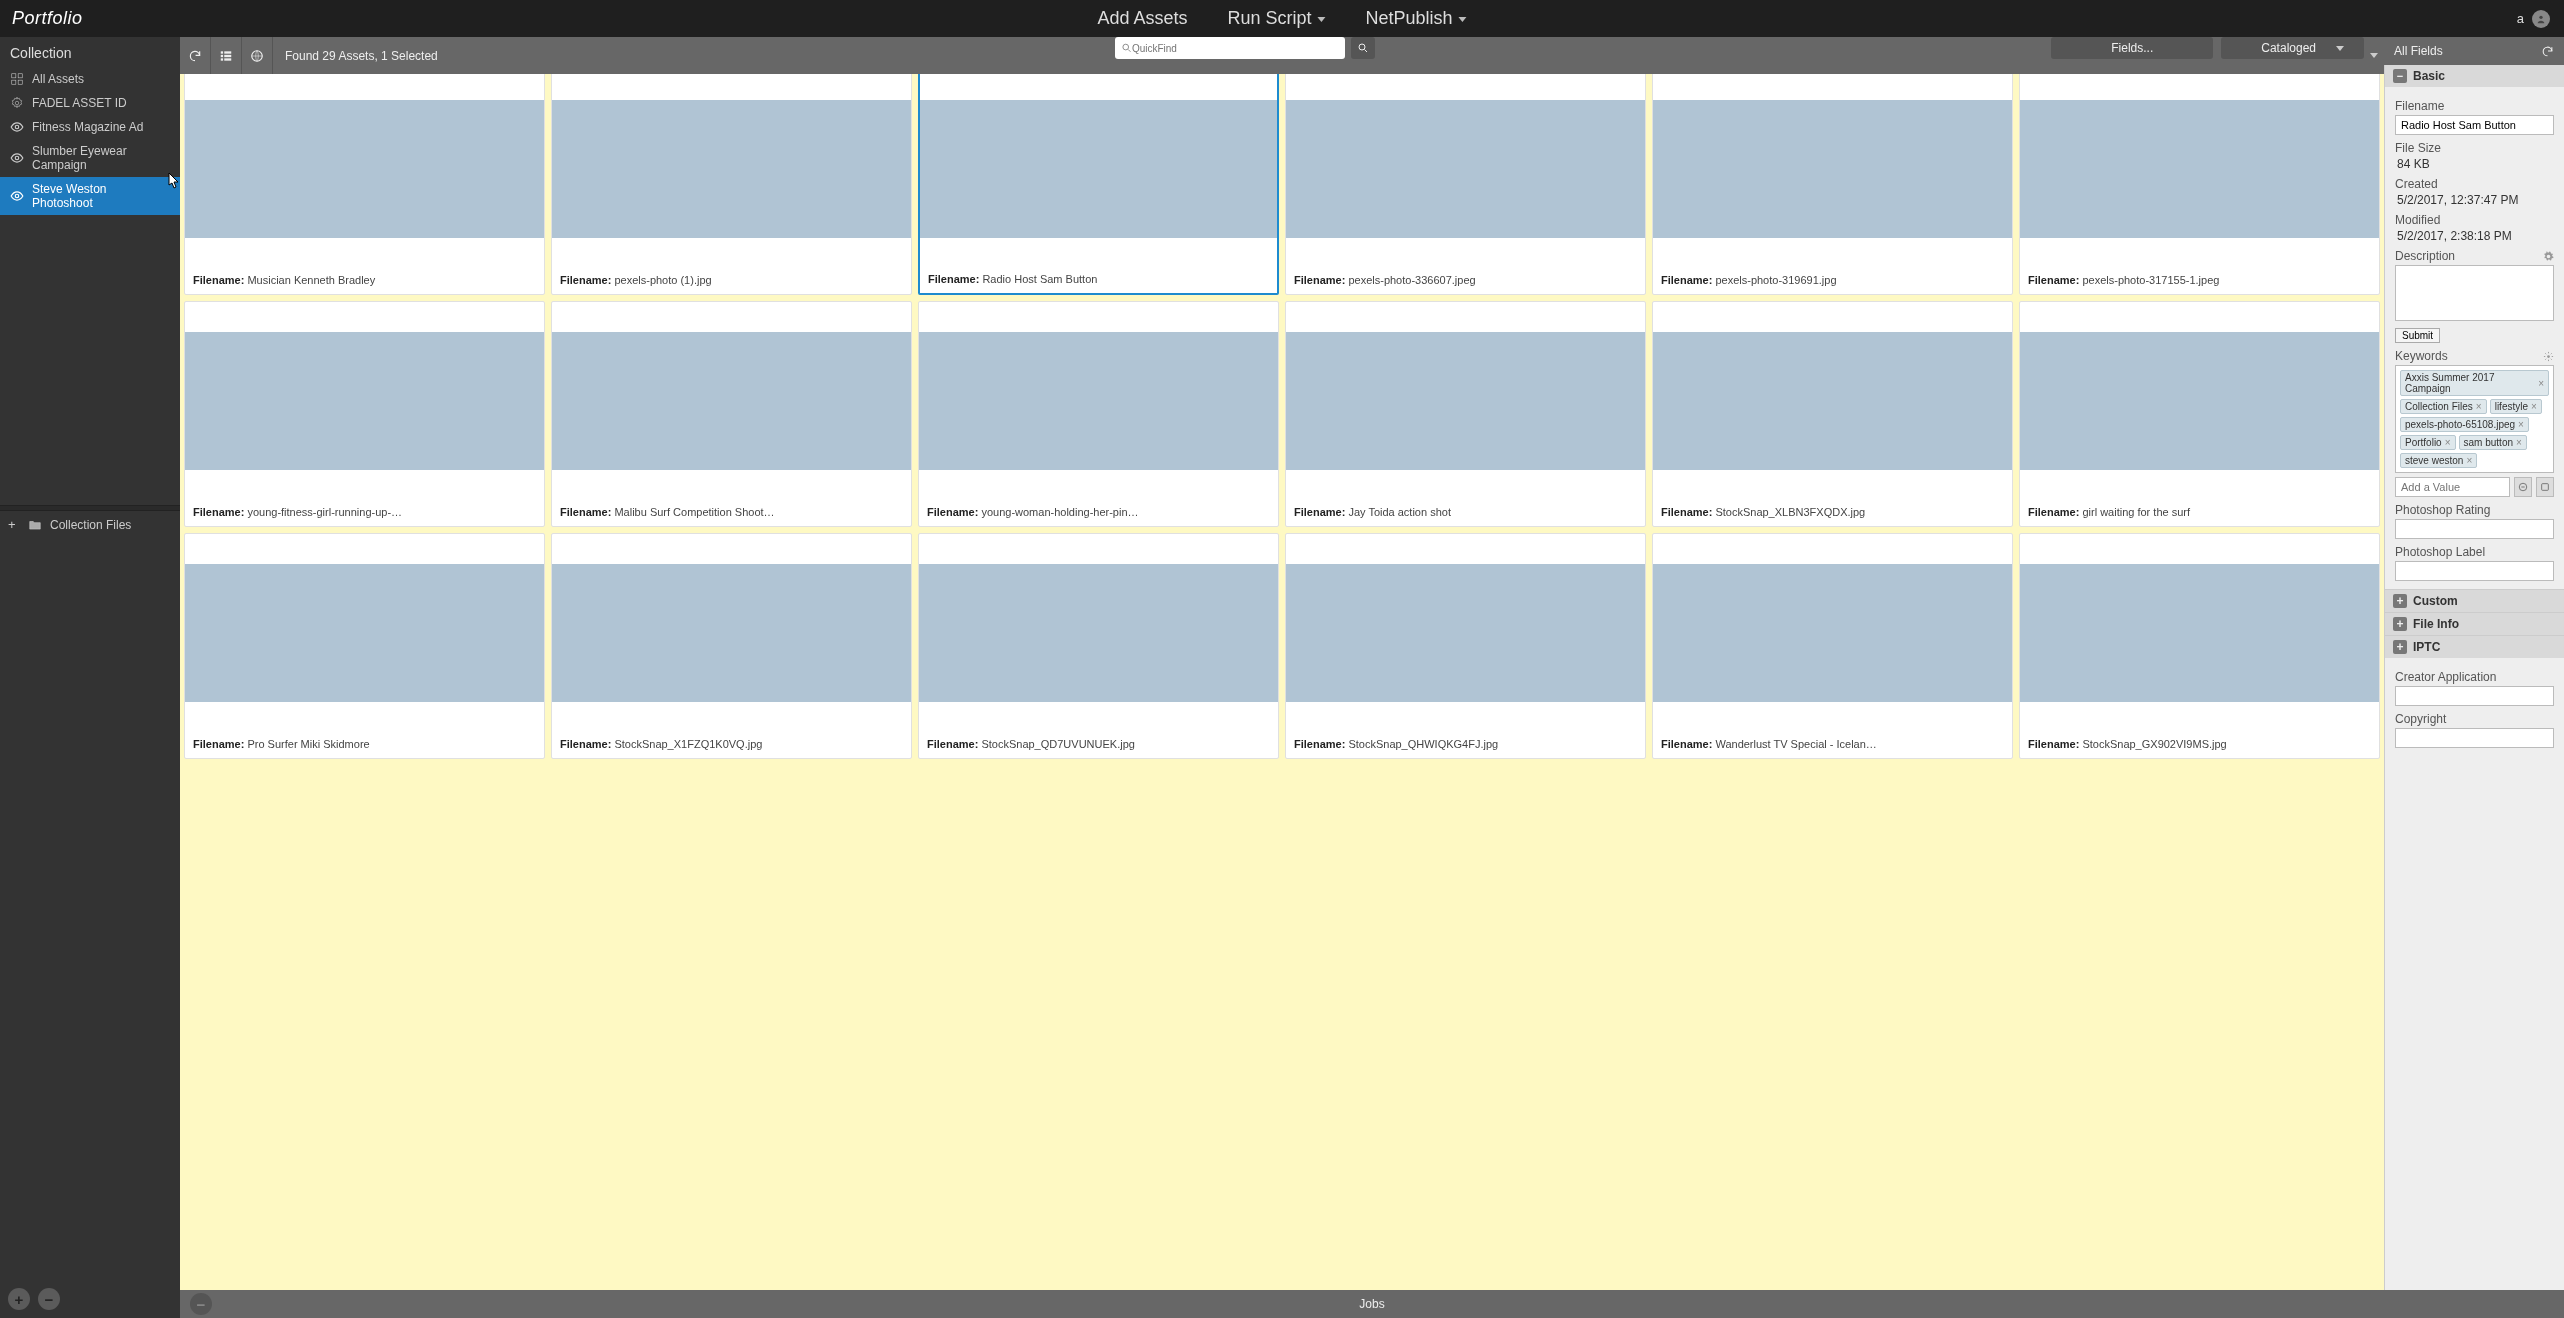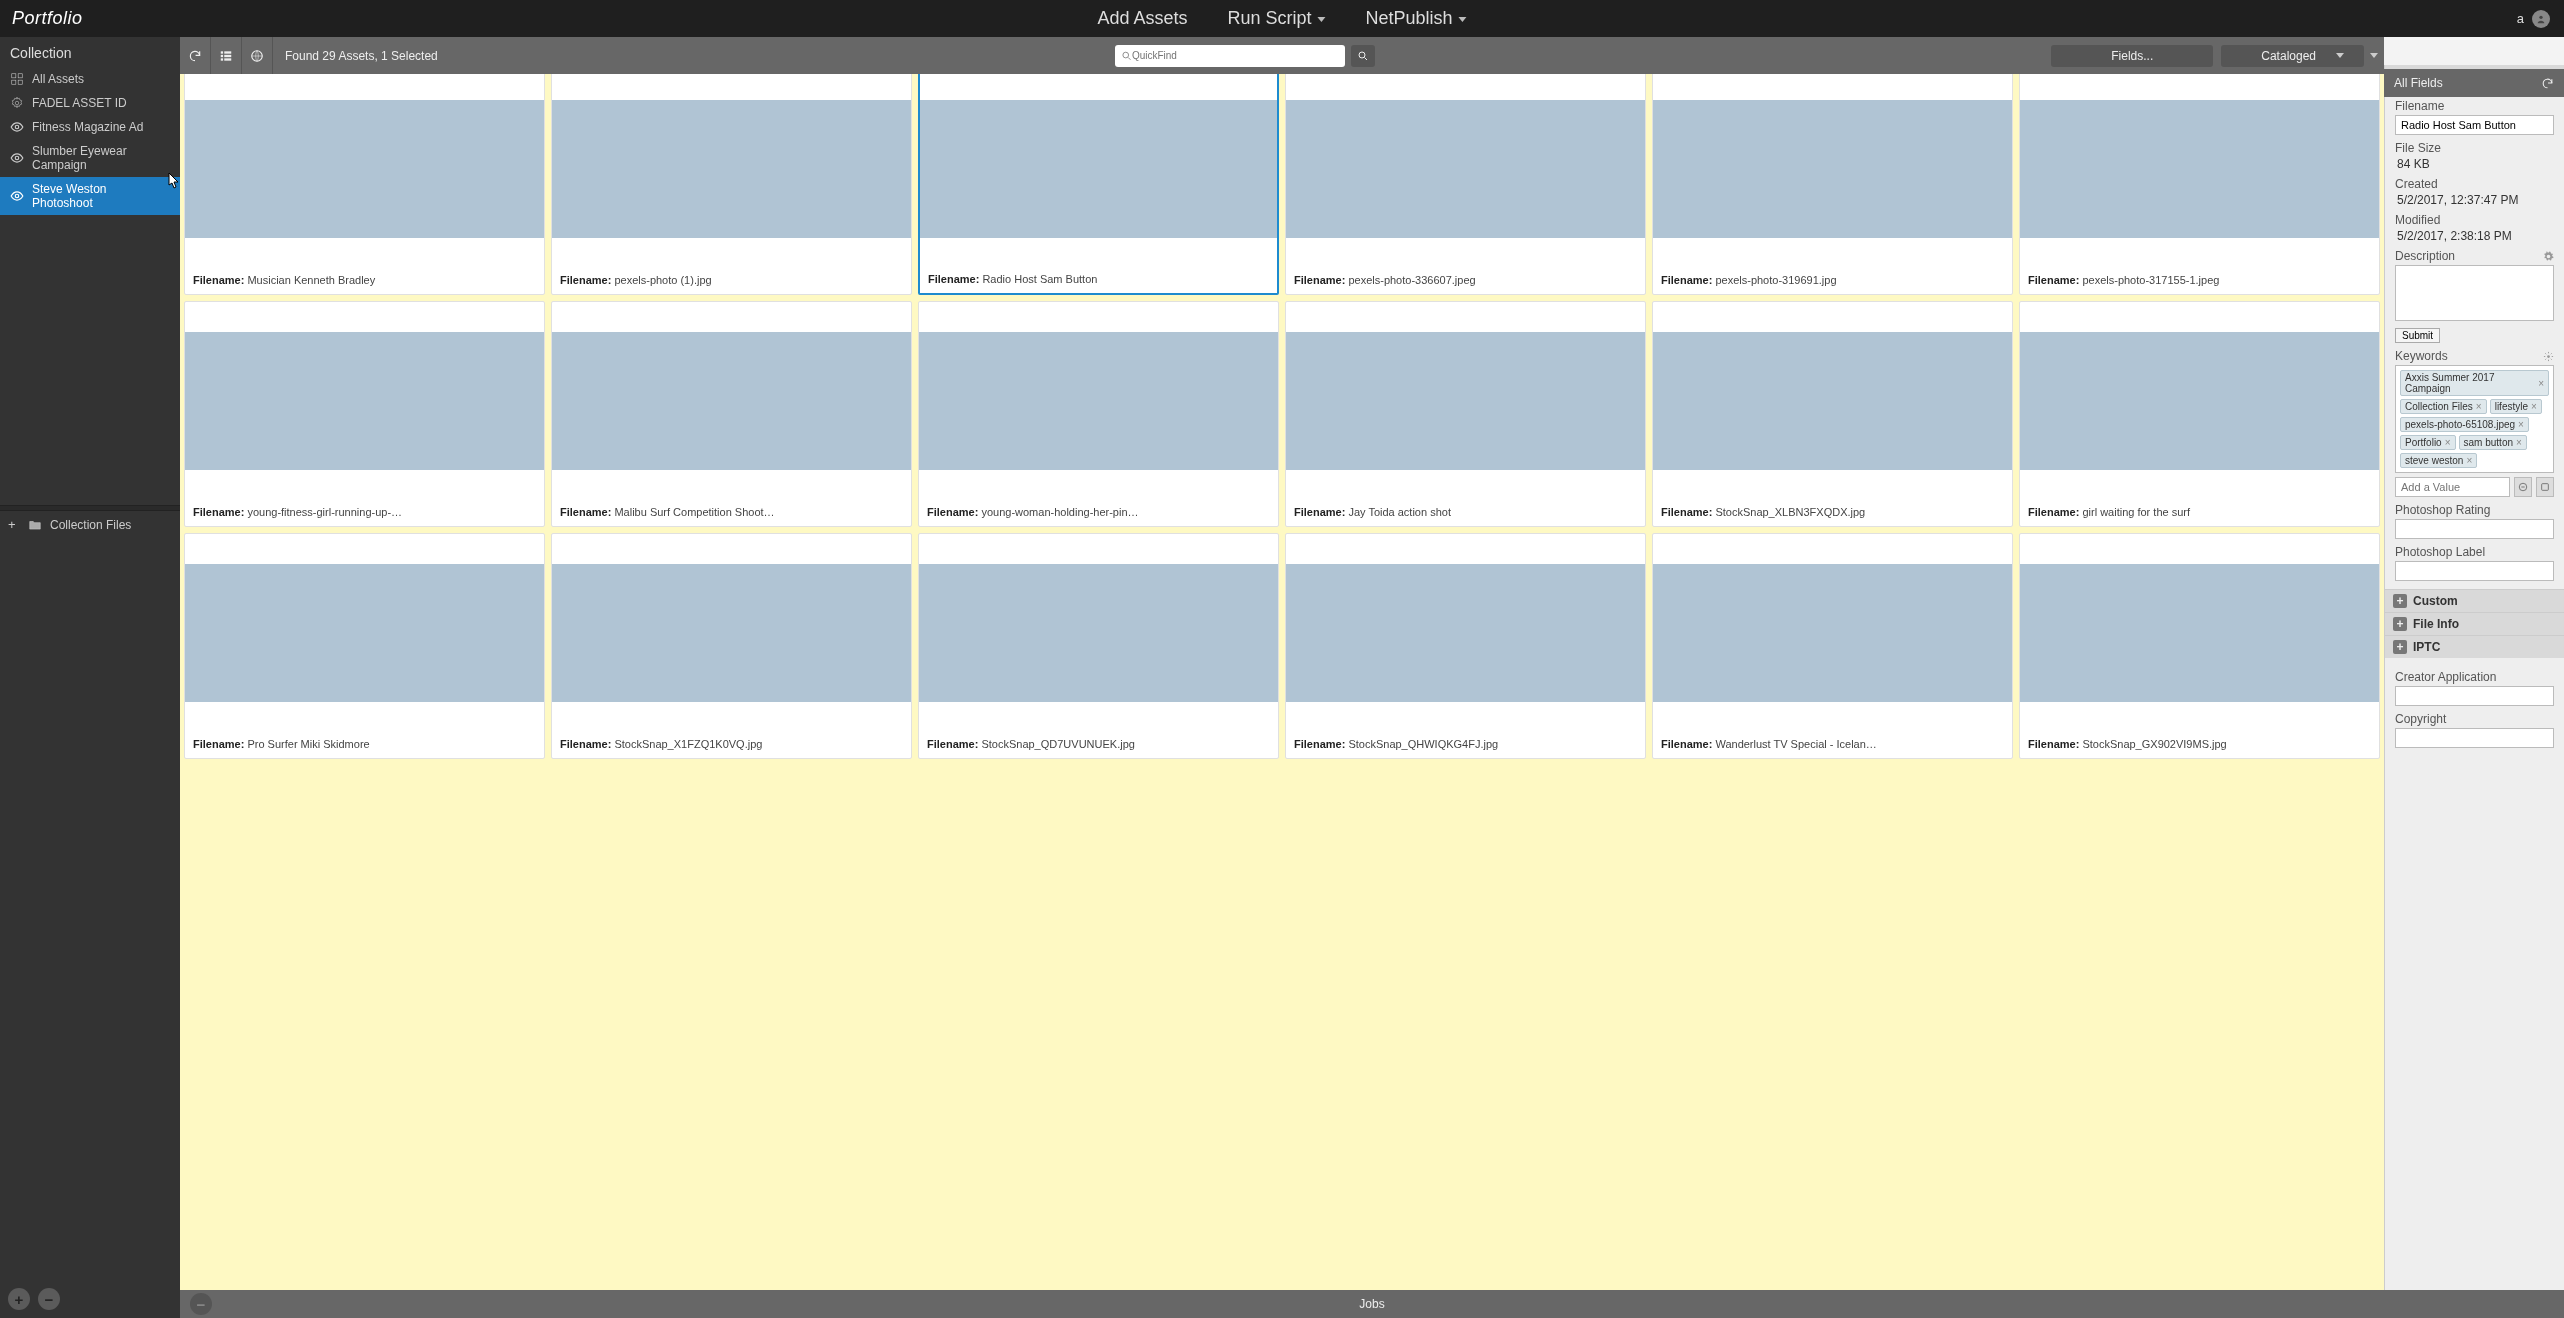--- a/index.html
+++ b/index.html
@@ -24,35 +24,35 @@
 .sidebar .divider { height: 6px; background: #2a2a2a; border-top: 1px solid #222; border-bottom: 1px solid #222; margin-top: 290px; }
 .sidebar .cf-row { display: flex; align-items: center; gap: 8px; padding: 6px 8px; font-size: 12px; cursor: pointer; }
 .sidebar .cf-row .plus { width: 12px; font-size: 13px; }
 .sidebar .bottom-btns { margin-top: auto; padding: 6px 8px 8px; display: flex; gap: 8px; }
 .circle-btn { width: 22px; height: 22px; border-radius: 50%; background: #5b5b5b; color: #222; display: flex; align-items: center; justify-content: center; font-size: 15px; font-weight: bold; cursor: pointer; }
 
 svg { display: block; }
 .ico svg { stroke: currentColor; fill: none; }
 
 
-.toolbar { position: fixed; top: 37px; left: 180px; right: 180px; height: 37px; background: #666; background: #6f6f6f; display: flex; align-items: center; color: #eee; font-size: 12px; z-index: 30; }
+.toolbar { position: fixed; top: 37px; left: 180px; right: 180px; height: 37px; background: #666; background: #6f6f6f; display: flex; color: #eee; font-size: 12px; z-index: 30; }
 .toolbar { background: #676767; }
 .toolbar .seg { padding: 0 8px; height: 100%; display: flex; align-items: center; }
 .toolbar .seg.icon-btn { cursor: pointer; }
 .toolbar .seg.divider-r { border-right: 1px solid #555; }
 .toolbar .status { flex: 0 0 auto; margin-left: 4px; }
 .toolbar .spacer { flex: 1; }
 .toolbar .quickfind { flex: 0 0 230px; height: 22px; background: #fff; border-radius: 3px; display: flex; align-items: center; padding: 0 6px; color: #555; margin-right: 6px; }
 .toolbar .quickfind input { border: none; outline: none; width: 100%; font-size: 10px; color: #444; background: transparent; }
 .toolbar .fields-pill { background: #555; border-radius: 3px; height: 22px; padding: 0 60px; display: flex; align-items: center; cursor: pointer; margin-right: 8px; }
 .toolbar .cataloged { background: #555; border-radius: 3px; height: 22px; padding: 0 20px 0 40px; display: flex; align-items: center; gap: 20px; cursor: pointer; }
 .toolbar .tri { width: 0; height: 0; border-left: 4px solid transparent; border-right: 4px solid transparent; border-top: 5px solid #ccc; }
 
 
-.right-hdr { position: fixed; top: 37px; right: 0; width: 180px; height: 28px; background: #676767; color: #eee; display: flex; align-items: center; padding: 0 10px; font-size: 12px; z-index: 30; margin-top: 32px; }
+.right-hdr { position: fixed; top: 37px; right: 0; width: 180px; height: 28px; background: #676767; color: #eee; display: flex; align-items: center; padding: 0 10px; font-size: 12px; z-index: 30; }
 .right-hdr .refresh { margin-left: auto; cursor: pointer; }
 
 
 .grid-wrap { position: fixed; top: 65px; left: 180px; right: 180px; bottom: 28px; overflow: auto; background: #fff; padding: 4px; }
 .grid-wrap { background: #fef9c3; }
 .grid { display: grid; grid-template-columns: repeat(6, 1fr); gap: 6px; }
 .card { border: 1px solid #e0e0e0; background: #fff; border-radius: 2px; height: 226px; display: flex; flex-direction: column; position: relative; }
 .card.selected { border: 2px solid #1e8bcf; }
 .card .thumb { flex: 1; display: flex; align-items: center; justify-content: center; overflow: hidden; }
 .card .thumb .ph { width: 100%; height: 70%; background: #b0c4d4; position: relative; }

